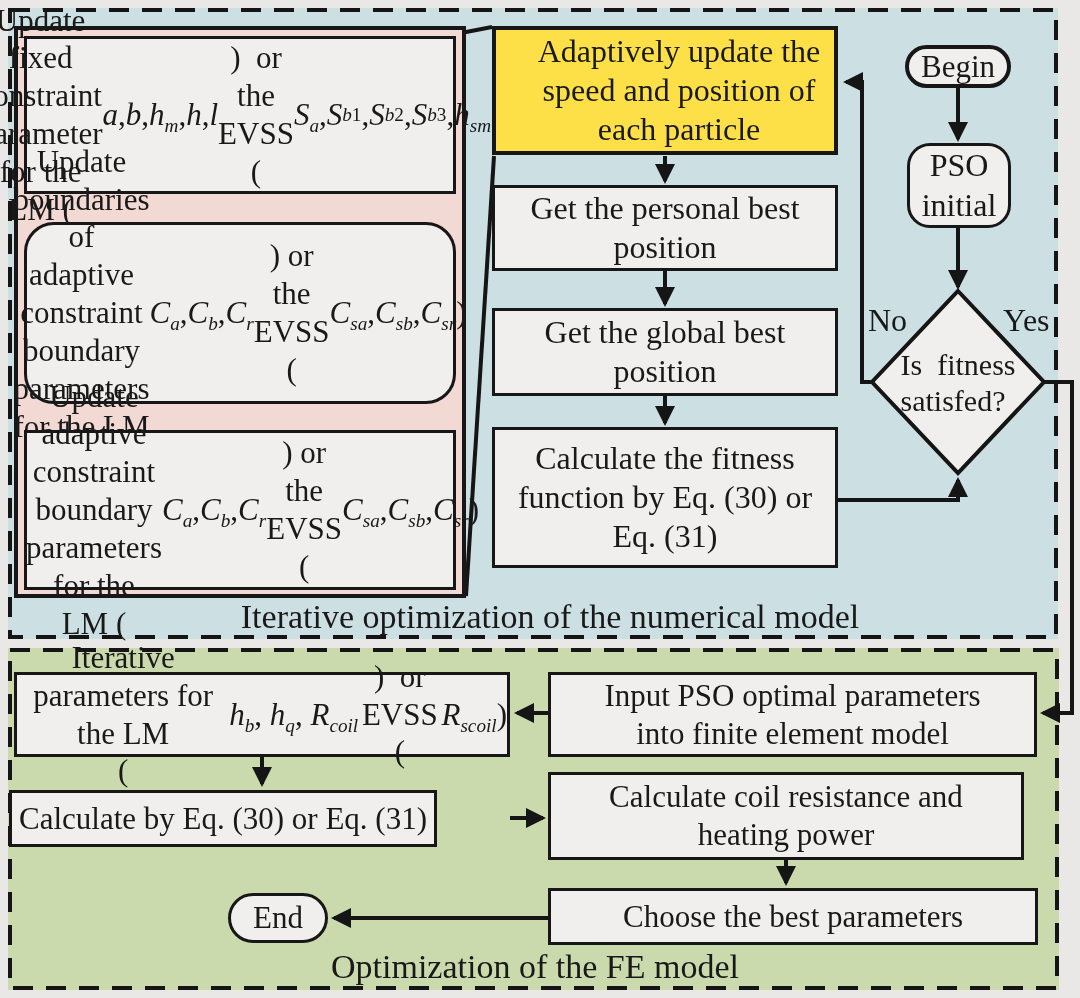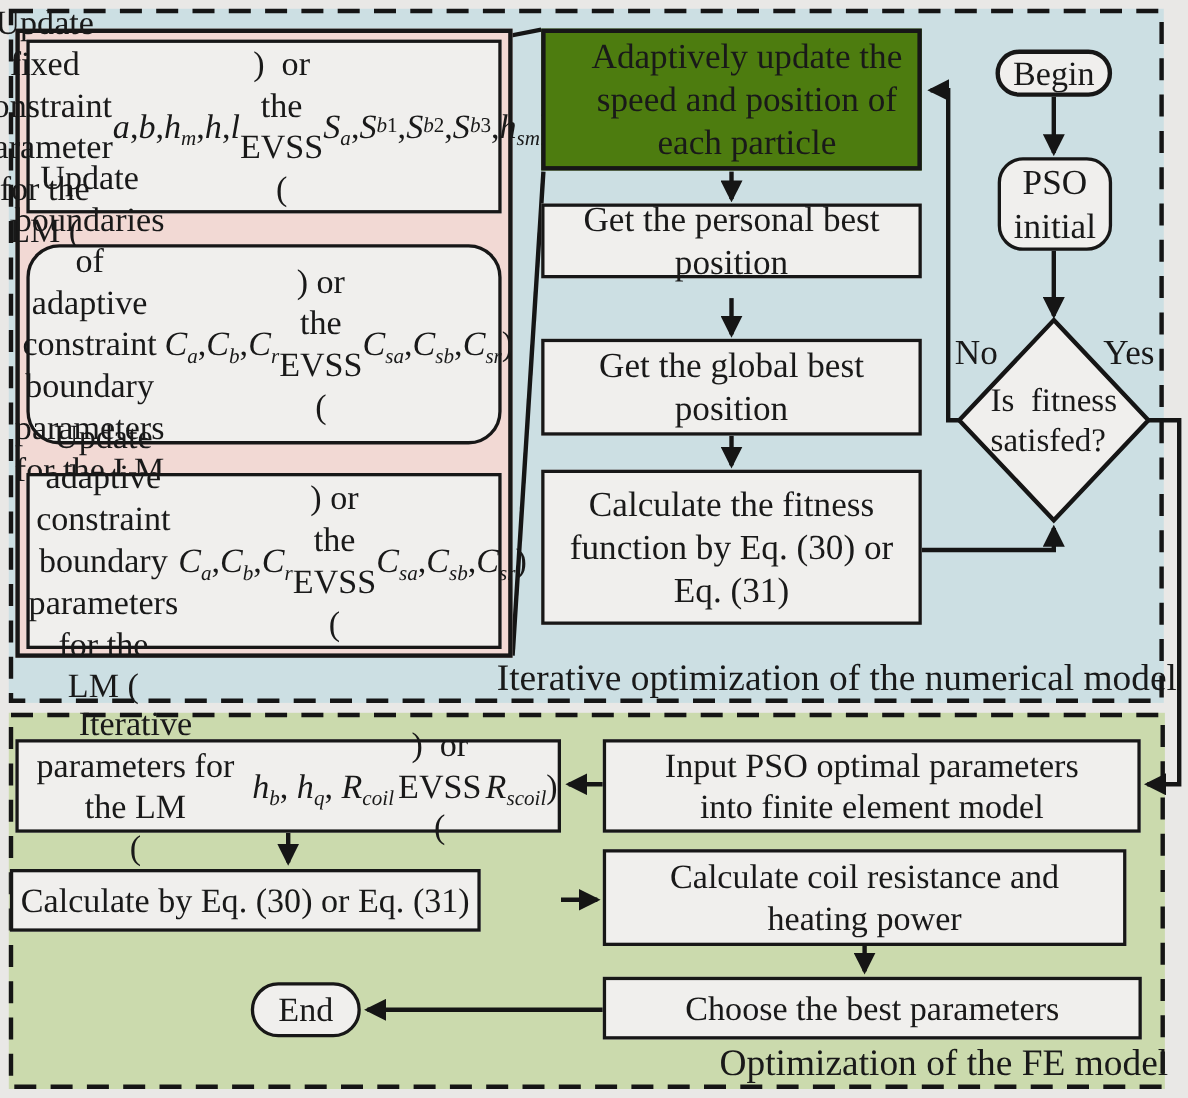--- a/index.html
+++ b/index.html
@@ -19,23 +19,23 @@
     display:flex;align-items:center;justify-content:center;
     text-align:center;font-size:31px;line-height:1.22;
   }
   .box i{font-style:italic;}
   sub{font-size:0.62em;line-height:0;}
   .callout{
     position:absolute;box-sizing:border-box;
     left:14px;top:26px;width:452px;height:572px;
     background:#f2d9d4;border:4px solid #171717;
   }
-  .pinkbox{background:#4d7c0f;border-width:4px;padding-left:28px;}
+  .pinkbox{background:#fde047;border-width:4px;padding-left:28px;}
   .stadium{border-radius:26px;border-width:4px;font-size:31px;}
-  .labelbar{position:absolute;text-align:right;font-size:34px;}
+  .labelbar{position:absolute;text-align:center;font-size:34px;}
   .edge-label{position:absolute;font-size:32px;}
   .diamond-text{
     position:absolute;left:873px;top:347px;width:170px;height:72px;
     display:flex;align-items:center;justify-content:center;
     text-align:left;font-size:30px;line-height:1.2;
   }
 </style>
 </head>
 <body>
 
@@ -83,21 +83,21 @@
     </g>
   </svg>
 
   <div class="callout">
     <div class="box" style="left:6px;top:6px;width:432px;height:158px;">Update fixed constraint<br>parameter for the LM (<i>a</i>, <i>b</i>,<br><i>h<sub>m</sub></i> , <i>h</i>, <i>l</i>)&nbsp; or the EVSS (<i>S<sub>a</sub></i> ,<br><i>S</i><sub><i>b</i>1</sub>, <i>S</i><sub><i>b</i>2</sub>, <i>S</i><sub><i>b</i>3</sub>, <i>h<sub>sm</sub></i>)</div>
     <div class="box" style="left:6px;top:192px;width:432px;height:182px;border-radius:30px;">Update boundaries of<br>adaptive constraint boundary<br>parameters for the LM (<i>C<sub>a</sub></i>, <i>C<sub>b</sub></i>,<br><i>C<sub>r</sub></i>) or the EVSS (<i>C<sub>sa</sub></i>, <i>C<sub>sb</sub></i>, <i>C<sub>sr</sub></i>)</div>
     <div class="box" style="left:6px;top:400px;width:432px;height:160px;padding-left:25px;">Update adaptive constraint<br>boundary parameters for the<br>LM (<i>C<sub>a</sub></i>, <i>C<sub>b</sub></i>, <i>C<sub>r</sub></i>) or the EVSS<br>(<i>C<sub>sa</sub></i>, <i>C<sub>sb</sub></i>, <i>C<sub>sr</sub></i>)</div>
   </div>
 
   <div class="box pinkbox" style="left:492px;top:26px;width:346px;height:129px;font-size:32px;">Adaptively update the<br>speed and position of<br>each particle</div>
-  <div class="box" style="left:492px;top:185px;width:346px;height:68px;font-size:32px;">Get the personal best<br>position</div>
+  <div class="box" style="left:492px;top:185px;width:346px;height:86px;font-size:32px;">Get the personal best<br>position</div>
   <div class="box" style="left:492px;top:308px;width:346px;height:88px;font-size:32px;">Get the global best<br>position</div>
   <div class="box" style="left:492px;top:427px;width:346px;height:141px;font-size:32px;">Calculate the fitness<br>function by Eq. (30) or<br>Eq. (31)</div>
 
   <div class="box stadium" style="left:905px;top:45px;width:106px;height:43px;">Begin</div>
   <div class="box" style="left:907px;top:143px;width:104px;height:85px;font-size:32px;border-radius:23px;">PSO<br>initial</div>
   <div class="diamond-text">Is&nbsp; fitness<br>satisfed?</div>
   <div class="edge-label" style="left:868px;top:302px;">No</div>
   <div class="edge-label" style="left:1003px;top:302px;">Yes</div>
 
   <div class="labelbar" style="left:30px;top:598px;width:1040px;">Iterative optimization of the numerical model</div>

